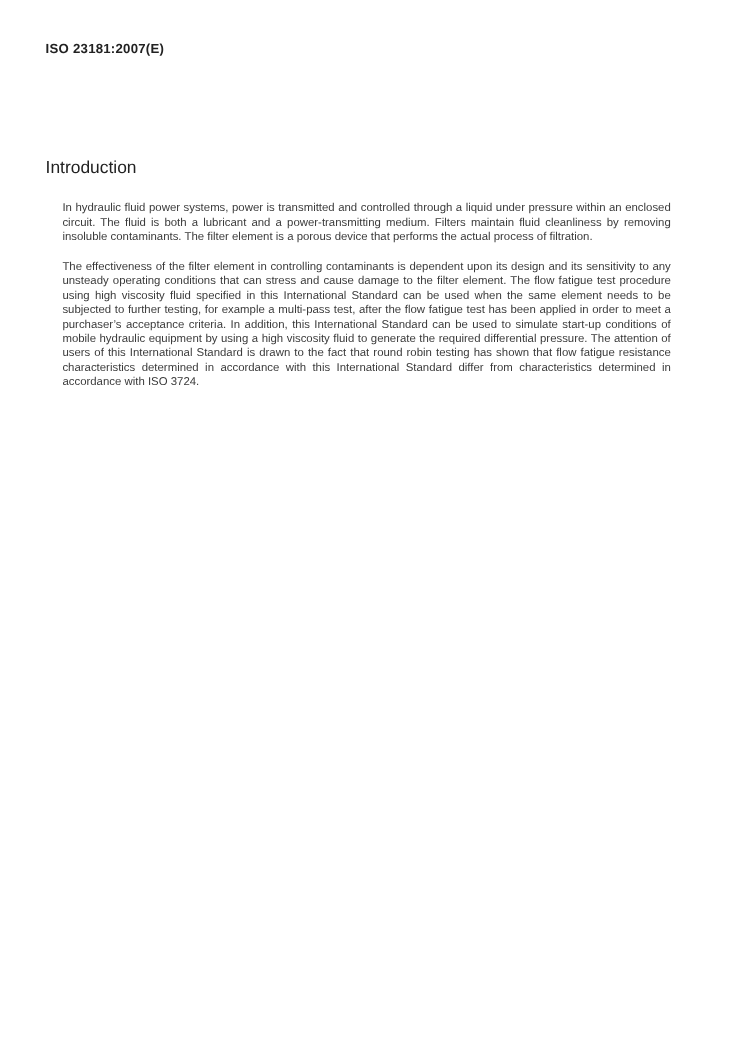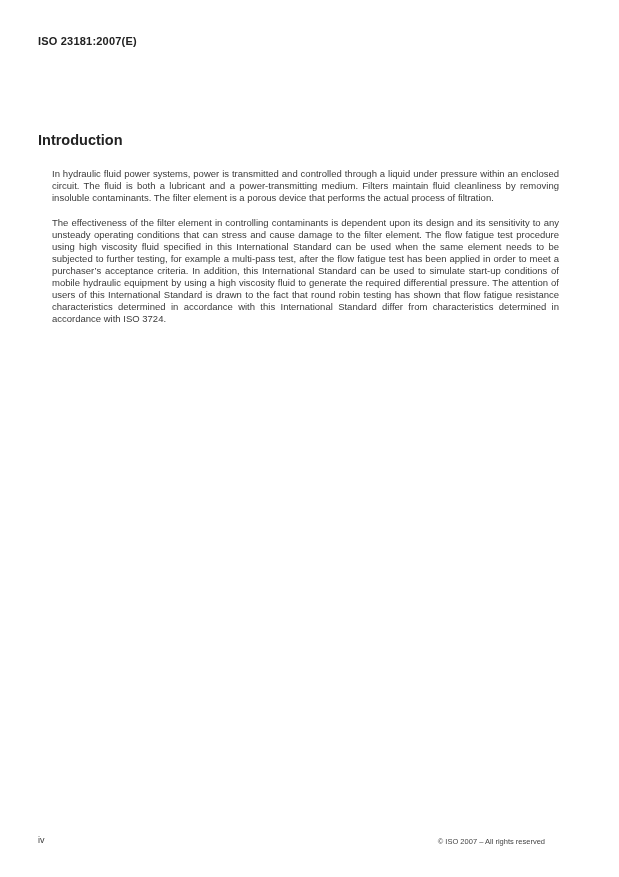--- a/index.html
+++ b/index.html
@@ -23,21 +23,21 @@
     font-weight: bold;
     color: #222222;
     letter-spacing: 0.2px;
   }
   .section-title {
     position: absolute;
     top: 132px;
     left: 38px;
     margin: 0;
     font-size: 14.5px;
-    font-weight: bold;
+    font-weight: normal;
     color: #222222;
   }
   .body-text {
     position: absolute;
     top: 168px;
     left: 52px;
     width: 507px;
     font-size: 9.5px;
     line-height: 12px;
     color: #3a3a3a;
@@ -72,18 +72,14 @@
 
   <div class="doc-header">ISO 23181:2007(E)</div>
 
   <h1 class="section-title">Introduction</h1>
 
   <div class="body-text">
     <p>In hydraulic fluid power systems, power is transmitted and controlled through a liquid under pressure within an enclosed circuit. The fluid is both a lubricant and a power-transmitting medium. Filters maintain fluid cleanliness by removing insoluble contaminants. The filter element is a porous device that performs the actual process of filtration.</p>
     <p>The effectiveness of the filter element in controlling contaminants is dependent upon its design and its sensitivity to any unsteady operating conditions that can stress and cause damage to the filter element. The flow fatigue test procedure using high viscosity fluid specified in this International Standard can be used when the same element needs to be subjected to further testing, for example a multi-pass test, after the flow fatigue test has been applied in order to meet a purchaser’s acceptance criteria. In addition, this International Standard can be used to simulate start-up conditions of mobile hydraulic equipment by using a high viscosity fluid to generate the required differential pressure. The attention of users of this International Standard is drawn to the fact that round robin testing has shown that flow fatigue resistance characteristics determined in accordance with this International Standard differ from characteristics determined in accordance with ISO 3724.</p>
   </div>
 
-  <div class="footer">
-    <span class="page-num">iv</span>
-    <span class="copyright">© ISO 2007 – All rights reserved</span>
-  </div>
 
 </div>
 
 </body></html>

